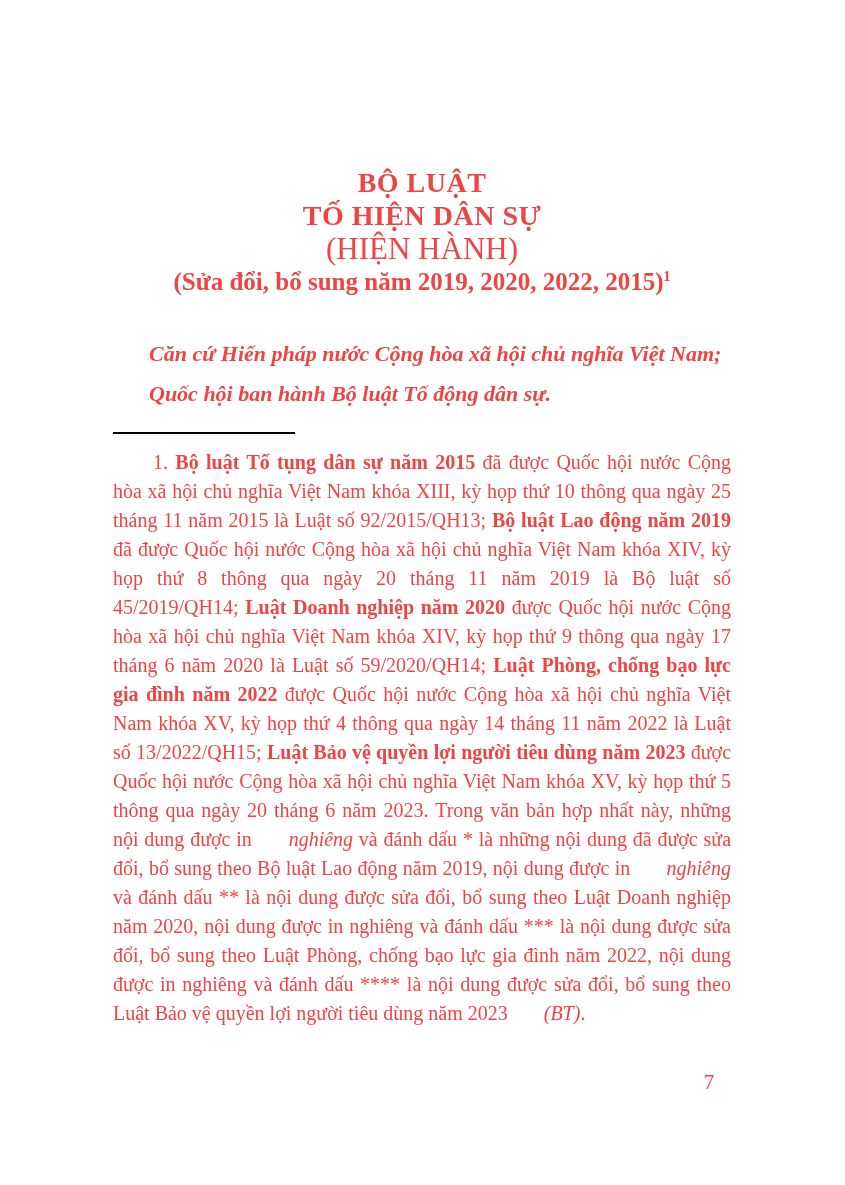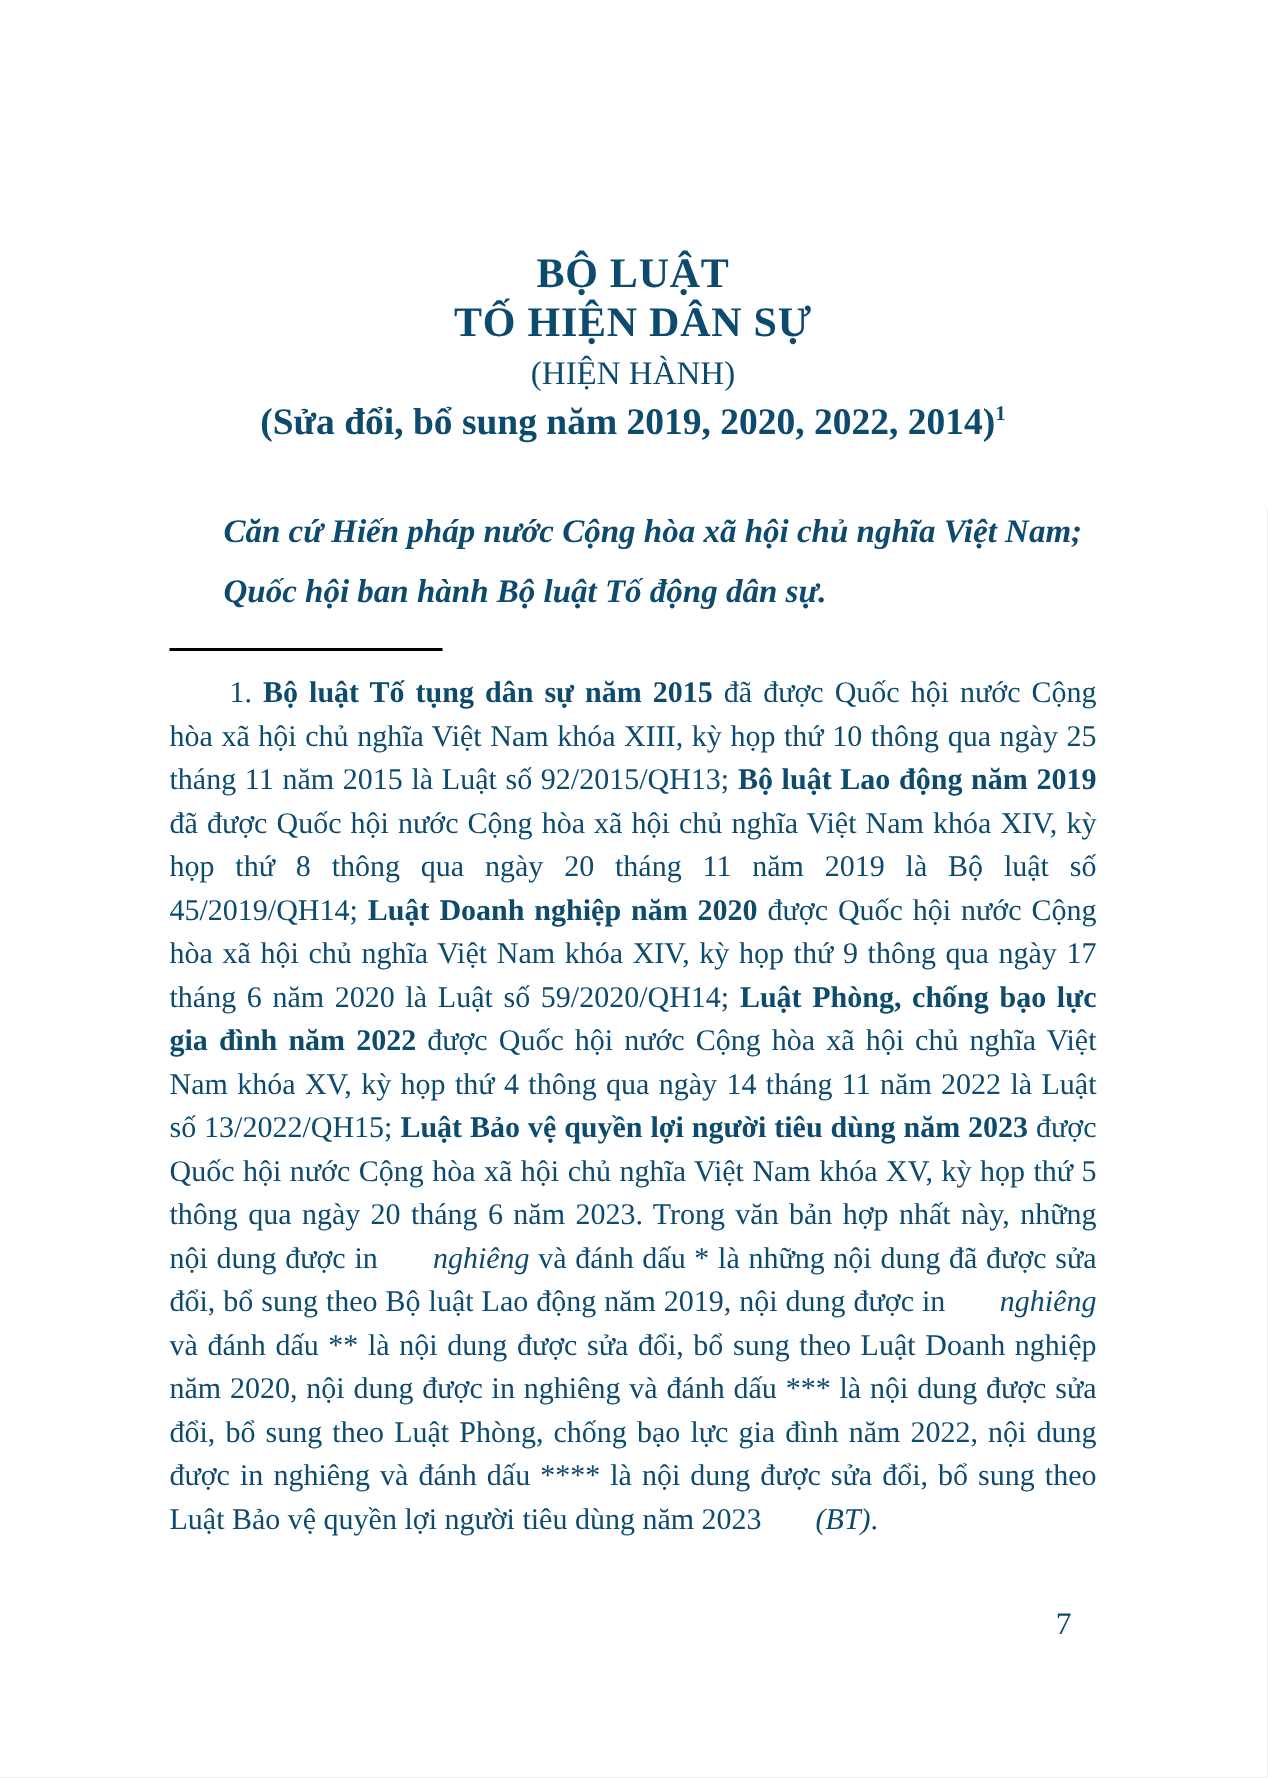--- a/index.html
+++ b/index.html
@@ -7,21 +7,21 @@
     padding: 0;
     background: #e8e8e8;
   }
   .page {
     position: relative;
     width: 845px;
     height: 1185px;
     margin: 0 auto;
     background: #ffffff;
     font-family: "Liberation Serif", "DejaVu Serif", serif;
-    color: #0c4a6e;
+    color: #ef4444;
     overflow: hidden;
   }
   .content {
     position: absolute;
     left: 113px;
     top: 0;
     width: 618px;
   }
   .title-block {
     margin: 166px 0 0 0;
@@ -30,21 +30,21 @@
   .title-line {
     display: block;
   }
   .title-main {
     font-size: 28px;
     line-height: 33px;
     font-weight: bold;
     letter-spacing: 0.5px;
   }
   .title-status {
-    font-size: 22px;
+    font-size: 31px;
     line-height: 33px;
     font-weight: normal;
   }
   .title-amend {
     font-size: 25px;
     line-height: 33px;
     font-weight: bold;
   }
   .title-amend sup {
     font-size: 14px;
@@ -89,21 +89,21 @@
 </head>
 <body>
 
 <div class="page">
   <div class="content">
 
     <div class="title-block">
       <span class="title-line title-main">BỘ LUẬT</span>
       <span class="title-line title-main">TỐ HIỆN DÂN SỰ</span>
       <span class="title-line title-status">(HIỆN HÀNH)</span>
-      <span class="title-line title-amend"><span>(Sửa đổi, bổ sung năm 2019, 2020, 2022, 2014)</span><sup>1</sup></span>
+      <span class="title-line title-amend"><span>(Sửa đổi, bổ sung năm 2019, 2020, 2022, 2015)</span><sup>1</sup></span>
     </div>
 
     <div class="preamble">
       <p>Căn cứ Hiến pháp nước Cộng hòa xã hội chủ nghĩa Việt Nam;</p>
       <p>Quốc hội ban hành Bộ luật Tố động dân sự.</p>
     </div>
 
     <div class="footnote-separator"></div>
 
     <p class="footnote"><span class="seg-normal">1. </span><span class="seg-bold">Bộ luật Tố tụng dân sự năm 2015</span><span class="seg-normal"> đã được Quốc hội nước Cộng hòa xã hội chủ nghĩa Việt Nam khóa XIII, kỳ họp thứ 10 thông qua ngày 25 tháng 11 năm 2015 là Luật số 92/2015/QH13; </span><span class="seg-bold">Bộ luật Lao động năm 2019</span><span class="seg-normal"> đã được Quốc hội nước Cộng hòa xã hội chủ nghĩa Việt Nam khóa XIV, kỳ họp thứ 8 thông qua ngày 20 tháng 11 năm 2019 là Bộ luật số 45/2019/QH14; </span><span class="seg-bold">Luật Doanh nghiệp năm 2020</span><span class="seg-normal"> được Quốc hội nước Cộng hòa xã hội chủ nghĩa Việt Nam khóa XIV, kỳ họp thứ 9 thông qua ngày 17 tháng 6 năm 2020 là Luật số 59/2020/QH14; </span><span class="seg-bold">Luật Phòng, chống bạo lực gia đình năm 2022</span><span class="seg-normal"> được Quốc hội nước Cộng hòa xã hội chủ nghĩa Việt Nam khóa XV, kỳ họp thứ 4 thông qua ngày 14 tháng 11 năm 2022 là Luật số 13/2022/QH15; </span><span class="seg-bold">Luật Bảo vệ quyền lợi người tiêu dùng năm 2023</span><span class="seg-normal"> được Quốc hội nước Cộng hòa xã hội chủ nghĩa Việt Nam khóa XV, kỳ họp thứ 5 thông qua ngày 20 tháng 6 năm 2023. Trong văn bản hợp nhất này, những nội dung được in </span><span class="seg-italic">nghiêng</span><span class="seg-normal"> và đánh dấu * là những nội dung đã được sửa đổi, bổ sung theo Bộ luật Lao động năm 2019, nội dung được in </span><span class="seg-italic">nghiêng</span><span class="seg-normal"> và đánh dấu ** là nội dung được sửa đổi, bổ sung theo Luật Doanh nghiệp năm 2020, nội dung được in nghiêng và đánh dấu *** là nội dung được sửa đổi, bổ sung theo Luật Phòng, chống bạo lực gia đình năm 2022, nội dung được in nghiêng và đánh dấu **** là nội dung được sửa đổi, bổ sung theo Luật Bảo vệ quyền lợi người tiêu dùng năm 2023 </span><span class="seg-italic">(BT)</span><span class="seg-normal">.</span></p>

